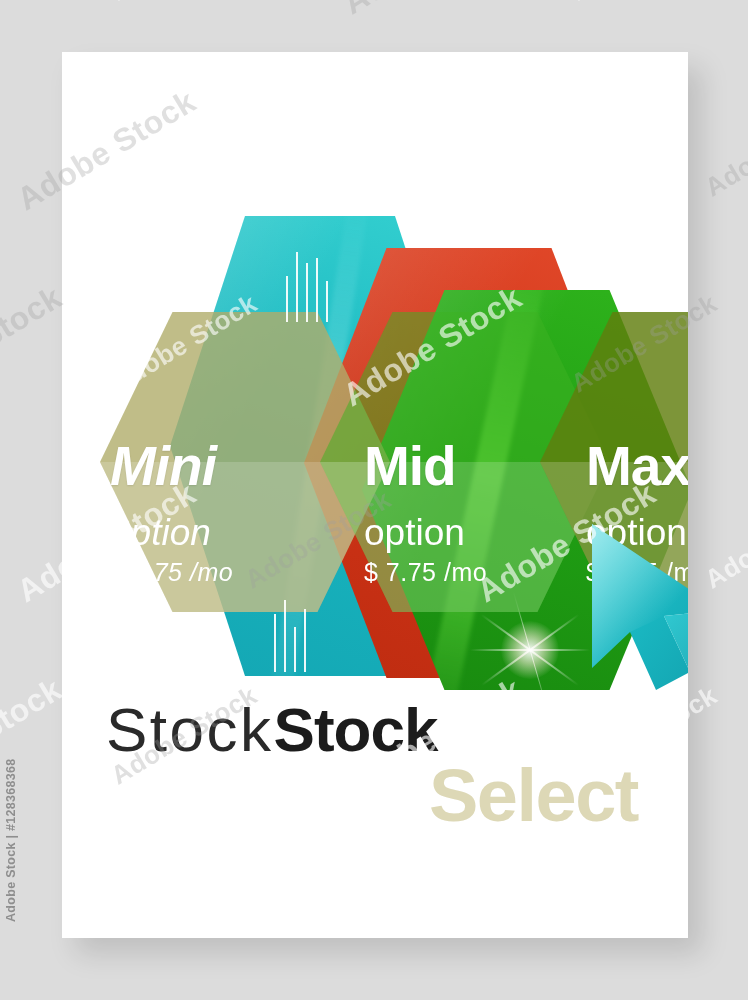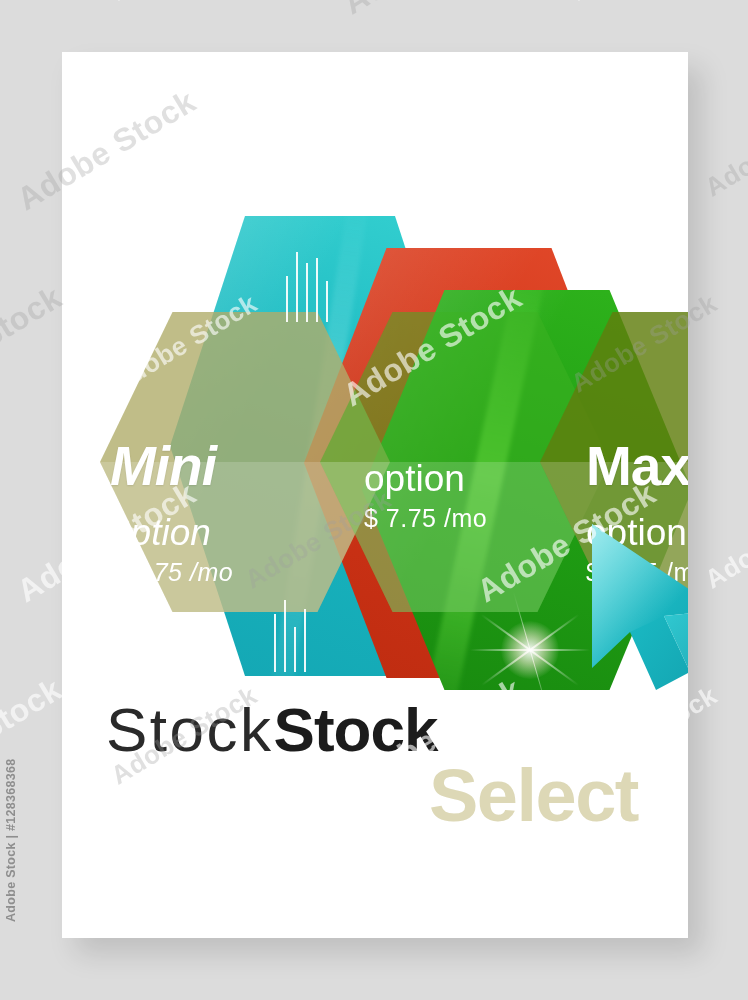--- a/index.html
+++ b/index.html
@@ -275,20 +275,21 @@
       <div class="tint"></div>
       <div class="band"></div>
     </div>
 
     <div class="card-text" id="text-mini">
       <div class="card-title">Mini</div>
       <div class="card-sub">option</div>
       <div class="card-price">$ 7.75 /mo</div>
     </div>
     <div class="card-text" id="text-mid">
+      <div class="card-title">Mid</div>
       <div class="card-sub">option</div>
       <div class="card-price">$ 7.75 /mo</div>
     </div>
     <div class="card-text" id="text-max">
       <div class="card-title">Max</div>
       <div class="card-sub">option</div>
       <div class="card-price">$ 9.75 /m</div>
     </div>
 
     <svg id="cursor" viewBox="0 0 165 190">

